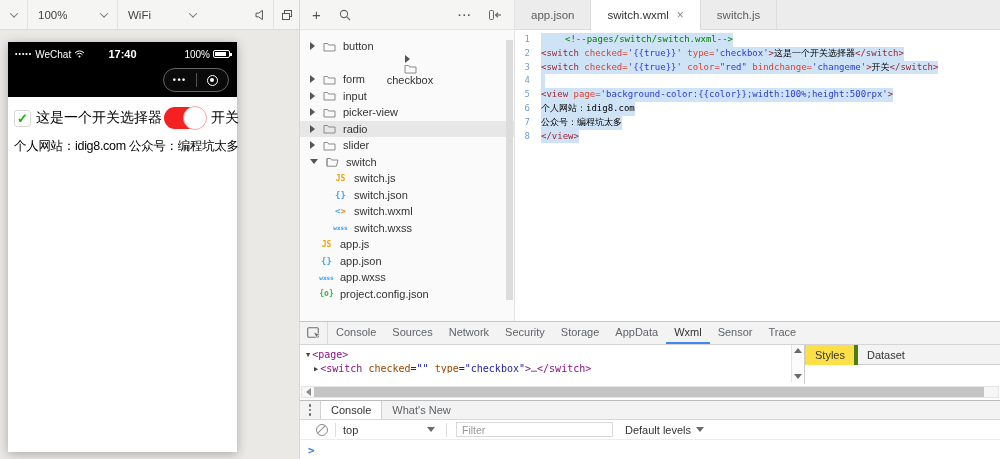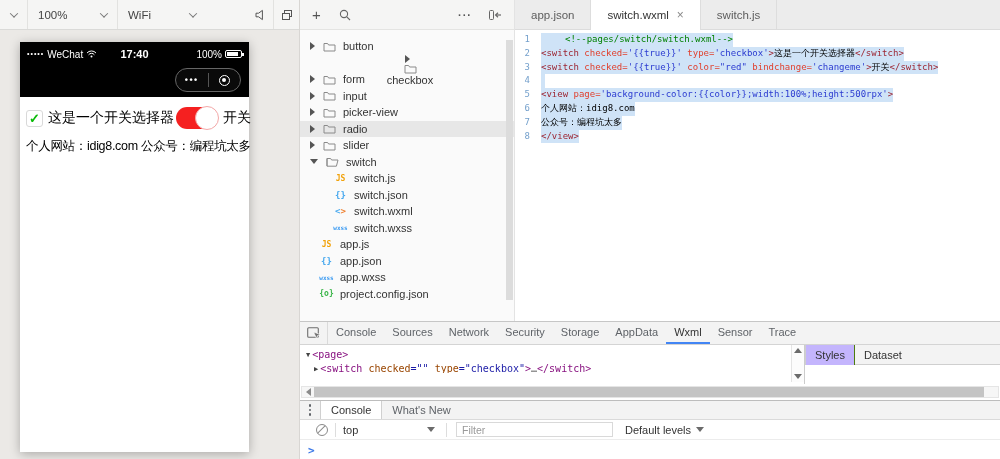--- a/index.html
+++ b/index.html
@@ -9,21 +9,21 @@
   
   .left-panel { width:300px; flex:none; background:#ebe9e6; border-right:1px solid #d8d6d3; display:flex; flex-direction:column; }
   .sim-toolbar { height:30px; flex:none; background:#f5f5f4; border-bottom:1px solid #dadad8; display:flex; align-items:center; font-size:11.5px; color:#444; }
   .tb-item { height:100%; display:flex; align-items:center; padding:0 10px; border-right:1px solid #e2e2e0; cursor:pointer; }
   .tb-item .lbl { margin-right:14px; }
   .chev { width:6px; height:6px; border-right:1.4px solid #777; border-bottom:1.4px solid #777; transform:rotate(45deg) translate(-1px,-1px); display:inline-block; }
   .tb-spacer { flex:1; }
   .tb-icon { width:26px; height:100%; display:flex; align-items:center; justify-content:center; cursor:pointer; }
   .tb-icon.divl { border-left:1px solid #e2e2e0; }
   .sim-body { flex:1; position:relative; }
-  .phone { position:absolute; left:20px; top:12px; width:229px; height:410px; background:#fff; box-shadow:0 2px 10px rgba(0,0,0,.28); }
+  .phone { position:absolute; left:8px; top:12px; width:229px; height:410px; background:#fff; box-shadow:0 2px 10px rgba(0,0,0,.28); }
   .phone-head { background:#000; color:#fff; }
   .statusbar { height:24px; display:flex; align-items:center; padding:0 7px; font-size:10px; }
   .sb-left { display:flex; align-items:center; gap:3px; flex:1; }
   .sb-dots { letter-spacing:1px; font-size:7px; position:relative; top:-1px; }
   .sb-time { flex:1; text-align:center; font-weight:bold; font-size:11px; }
   .sb-right { flex:1; display:flex; align-items:center; justify-content:flex-end; gap:3px; }
   .battery { width:17px; height:8px; border:1px solid #fff; border-radius:2px; position:relative; }
   .battery::before { content:""; position:absolute; left:1px; top:1px; bottom:1px; width:11px; background:#fff; }
   .battery::after { content:""; position:absolute; right:-3px; top:2px; width:2px; height:3px; background:#fff; }
   .capsule-row { height:31px; position:relative; }
@@ -100,21 +100,21 @@
   .wt { color:#881280; }
   .wa { color:#994500; }
   .wv { color:#1a1aa6; }
   .wd { color:#555; }
   .wxml-vscroll { position:absolute; right:0; top:0; bottom:2px; width:13px; background:#fcfcfc; border-left:1px solid #e4e4e4; display:flex; flex-direction:column; justify-content:space-between; align-items:center; padding:3px 0; }
   .vs-up { width:0; height:0; border-left:4px solid transparent; border-right:4px solid transparent; border-bottom:5px solid #6b6b6b; cursor:pointer; }
   .vs-dn { width:0; height:0; border-left:4px solid transparent; border-right:4px solid transparent; border-top:5px solid #6b6b6b; cursor:pointer; }
   .styles-pane { width:196px; flex:none; border-left:1px solid #cccccc; display:flex; flex-direction:column; background:#fff; }
   .styles-tabs { height:20px; flex:none; background:#f3f3f3; border-bottom:1px solid #cfcfcf; display:flex; font-size:11px; color:#333; }
   .stab { padding:0 9px; display:flex; align-items:center; cursor:pointer; }
-  .stab.active { background:#c4b5fd; border-left:1px solid #cfcfcf; border-right:1px solid #4d7c0f; margin-bottom:-1px; }
+  .stab.active { background:#fde047; border-left:1px solid #cfcfcf; border-right:4px solid #4d7c0f; margin-bottom:-1px; }
   .hscroll-wrap { height:16px; flex:none; padding:2px 1px; background:#fff; }
   .hscroll { height:12px; background:#f6f6f6; border:1px solid #e5e5e5; display:flex; align-items:center; }
   .hs-arrow { width:12px; display:flex; justify-content:center; cursor:pointer; }
   .hs-arrow span { width:0; height:0; border-top:4px solid transparent; border-bottom:4px solid transparent; border-right:5px solid #8a8a8a; }
   .hs-thumb { height:10px; background:#c4c4c4; flex:1; margin-right:14px; cursor:pointer; }
 
   
   .console-drawer { height:59px; flex:none; border-top:1px solid #bdbdbd; display:flex; flex-direction:column; background:#fff; }
   .drawer-tabs { height:19px; flex:none; background:#f3f3f3; border-bottom:1px solid #dadada; display:flex; align-items:stretch; font-size:11px; color:#5f6368; }
   .kebab { width:20px; display:flex; flex-direction:column; align-items:center; justify-content:center; gap:2px; cursor:pointer; }

